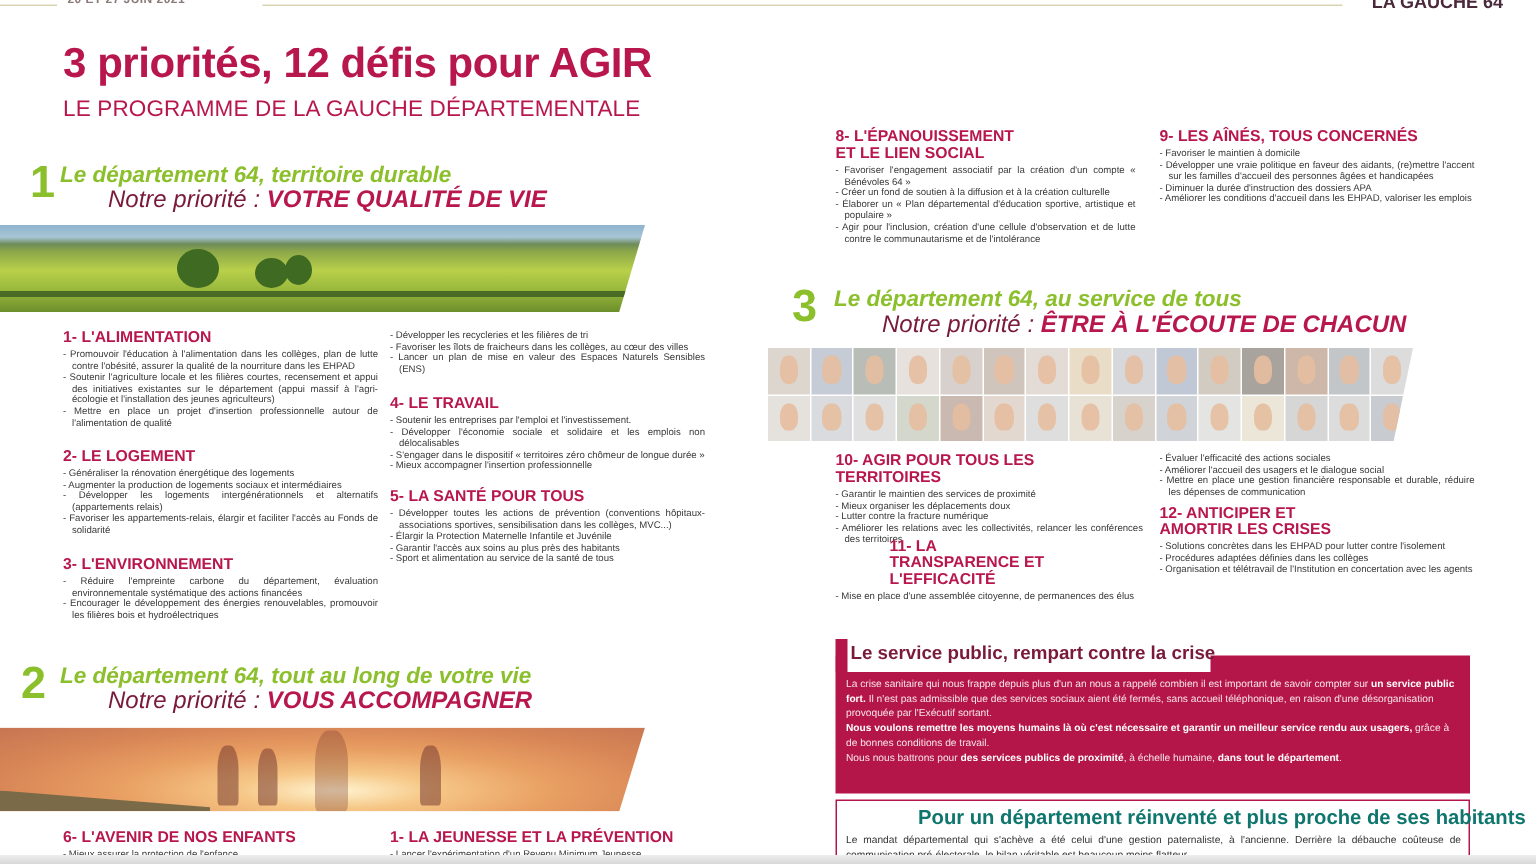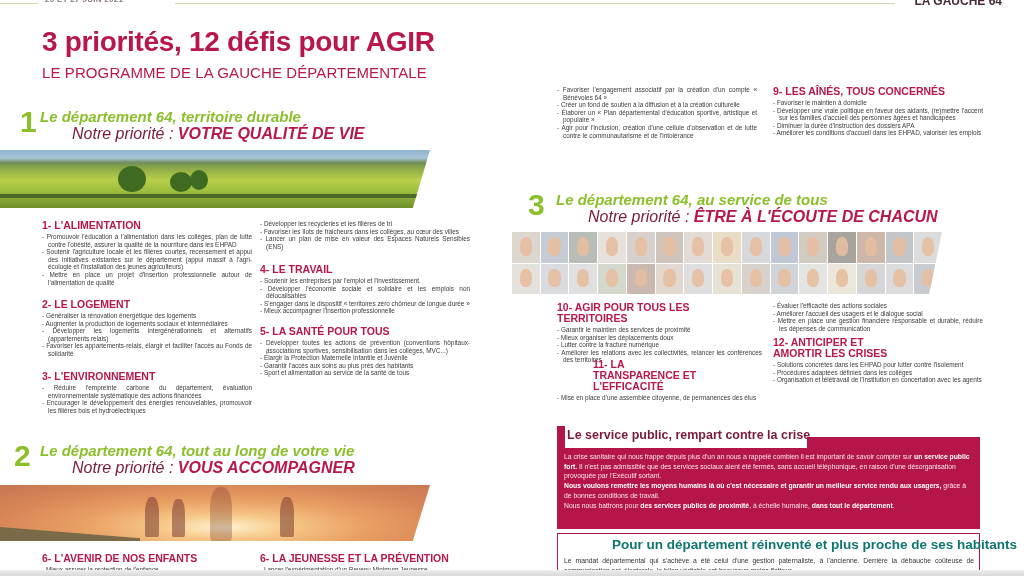--- a/index.html
+++ b/index.html
@@ -145,27 +145,28 @@
   <div style="position:absolute;left:0;bottom:0;width:140px;height:14px;background:#7a6a48;clip-path:polygon(0 0,100% 80%,100% 100%,0 100%);"></div>
 </div>
 
 <div class="defi" style="left:42px;top:553px;width:210px;">
   <div class="defi-title">6- L'AVENIR DE NOS ENFANTS</div>
   <ul>
       <li>Mieux assurer la protection de l'enfance</li>
     </ul>
 </div>
 <div class="defi" style="left:260px;top:553px;width:210px;">
-  <div class="defi-title">6- LA JEUNESSE ET LA PRÉVENTION</div>
+  <div class="defi-title">1- LA JEUNESSE ET LA PRÉVENTION</div>
   <ul>
       <li>Lancer l'expérimentation d'un Revenu Minimum Jeunesse</li>
     </ul>
 </div>
 
 <div class="defi" style="left:557px;top:86px;width:200px;">
+  <div class="defi-title" style="width:130px;">8- L'ÉPANOUISSEMENT ET LE LIEN SOCIAL</div>
   <ul>
     <li>Favoriser l'engagement associatif par la création d'un compte « Bénévoles 64 »</li>
     <li>Créer un fond de soutien à la diffusion et à la création culturelle</li>
     <li>Élaborer un « Plan départemental d'éducation sportive, artistique et populaire »</li>
     <li>Agir pour l'inclusion, création d'une cellule d'observation et de lutte contre le communautarisme et de l'intolérance</li>
   </ul>
 </div>
 <div class="defi" style="left:773px;top:86px;width:210px;">
   <div class="defi-title">9- LES AÎNÉS, TOUS CONCERNÉS</div>
   <ul>

